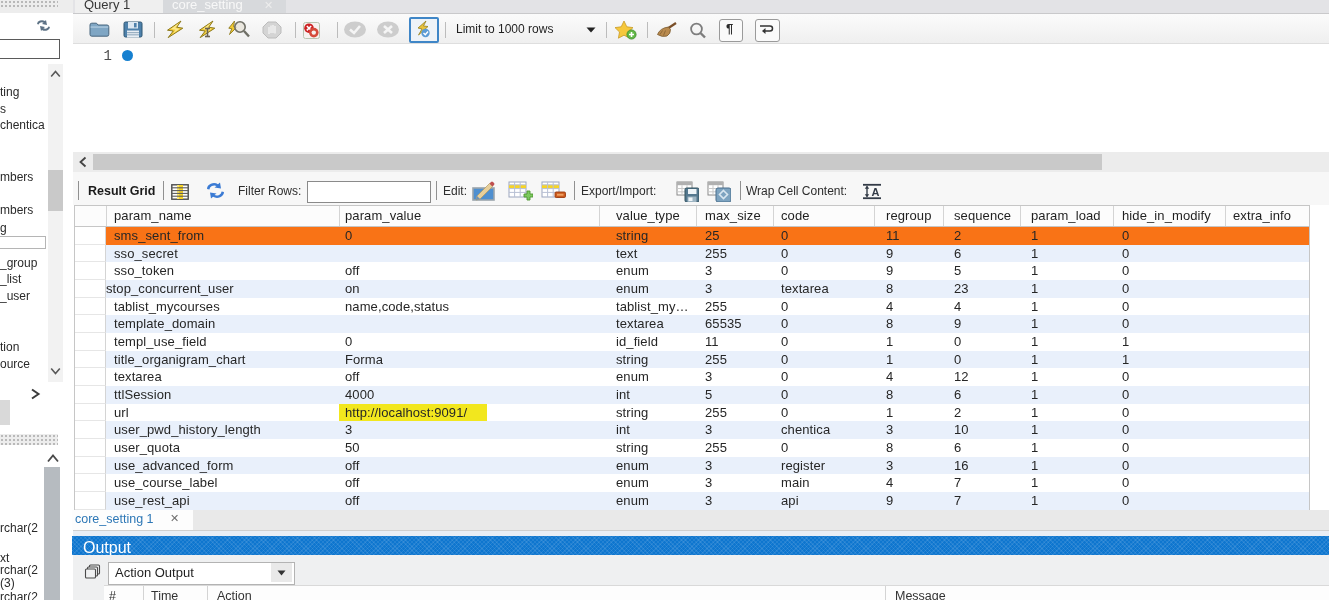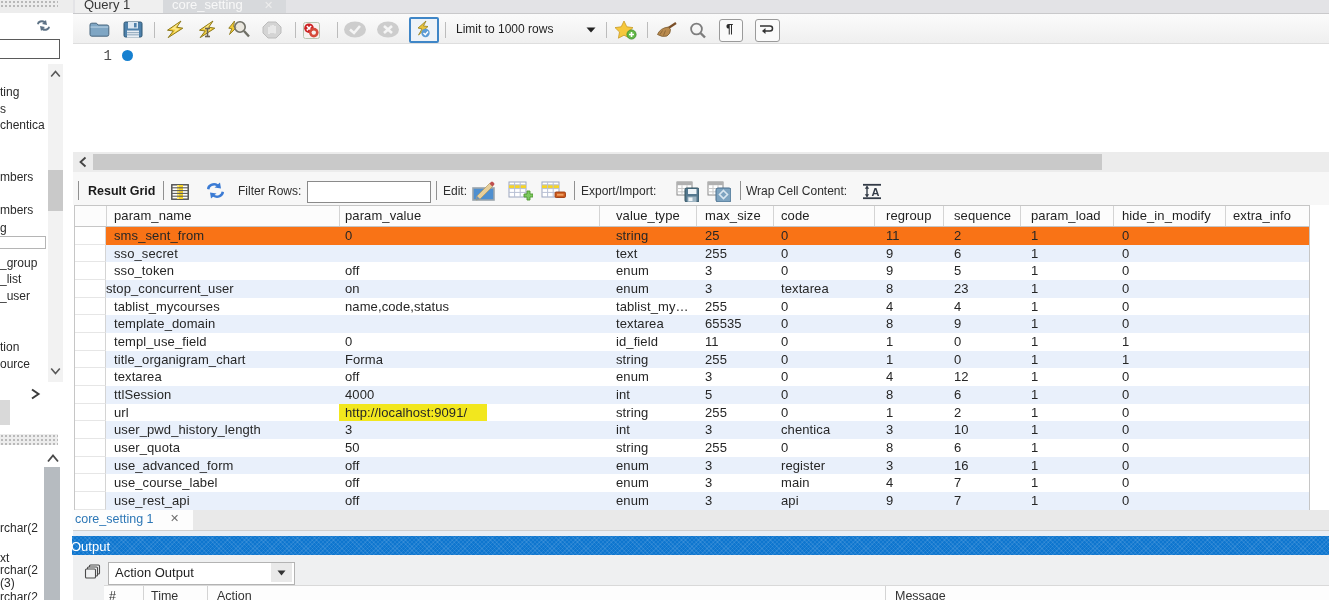--- a/index.html
+++ b/index.html
@@ -500,21 +500,21 @@
 </div>
 
 <div class="abs" style="left:73px;top:510px;width:1256px;height:20px;background:#e9e9e9;border-bottom:1px solid #cfcfcf"></div>
 <div class="abs" style="left:72px;top:510px;width:121px;height:20px;background:#fdfdfd"></div>
 <div class="abs" style="left:75px;top:512px;color:#2d77b6;font-size:12.5px">core_setting 1</div>
 <div class="abs" style="left:170px;top:512px;color:#6e6e6e;font-size:11px">✕</div>
 <div class="abs" style="left:73px;top:531px;width:1256px;height:5px;background:#e9eef5"></div>
 
 <div class="abs" style="left:72px;top:536px;width:1257px;height:19px;background:#0e76cf;
      background-image:repeating-linear-gradient(45deg,rgba(255,255,255,0.09) 0 1px,transparent 1px 3px),repeating-linear-gradient(-45deg,rgba(255,255,255,0.09) 0 1px,transparent 1px 3px)"></div>
-<div class="abs" style="left:71px;top:539px;color:#fff;font-size:13px">Output</div>
+<div class="abs" style="left:83px;top:539px;color:#fff;font-size:16px">Output</div>
 
 <div class="abs" style="left:73px;top:555px;width:1256px;height:45px;background:#eff0f1"></div>
 <svg class="abs" style="left:84px;top:564px" width="17" height="16" viewBox="0 0 17 16">
   <rect x="5.5" y="1" width="10" height="9" rx="1" fill="none" stroke="#4a4a4a" stroke-width="1.1"></rect>
   <rect x="3.5" y="3" width="10" height="9" rx="1" fill="#eff0f1" stroke="#4a4a4a" stroke-width="1.1"></rect>
   <rect x="1.5" y="5" width="10" height="9" rx="1" fill="#eff0f1" stroke="#4a4a4a" stroke-width="1.1"></rect>
 </svg>
 <div class="abs" style="left:108px;top:562px;width:185px;height:21px;background:#fff;border:1px solid #b3b3b3"></div>
 <div class="abs" style="left:115px;top:565px;color:#1f1f1f;font-size:13px">Action Output</div>
 <div class="abs" style="left:271px;top:563px;width:21px;height:19px;background:#e9e9e9"></div>

